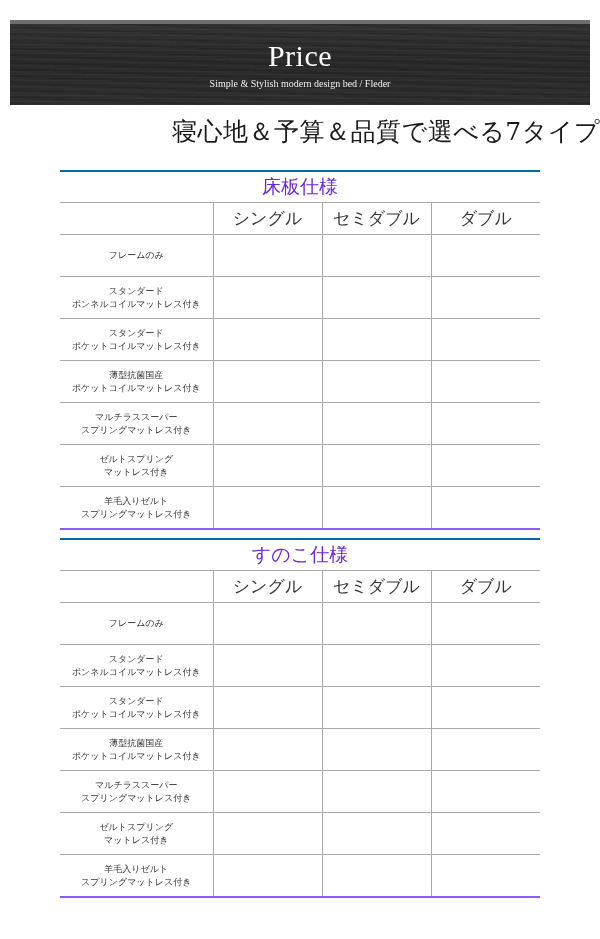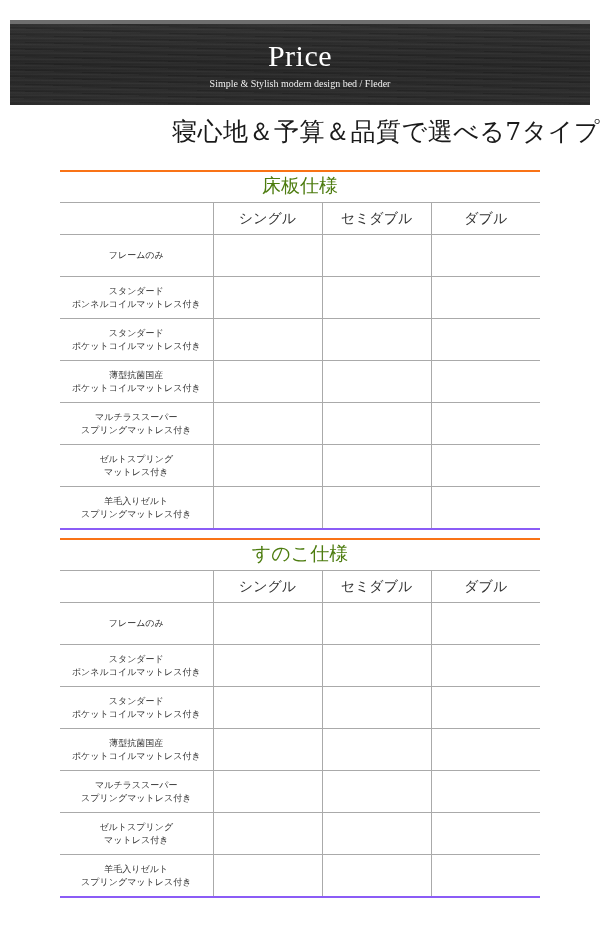--- a/index.html
+++ b/index.html
@@ -11,25 +11,25 @@
               repeating-linear-gradient(2deg, rgba(0,0,0,0.12) 0px, rgba(0,0,0,0) 2px, rgba(255,255,255,0.03) 5px, rgba(0,0,0,0) 7px),
               linear-gradient(180deg, #2e2e2e 0%, #262626 50%, #2b2b2b 100%);
             border-top: 4px solid #6e6e6e; box-sizing: border-box; text-align: center; color: #fff; }
   .banner-title { position: absolute; left: 0; right: 0; top: 15px; font-family: "Liberation Serif", serif;
                   font-size: 30px; line-height: 34px; letter-spacing: 0.5px; }
   .banner-sub { position: absolute; left: 0; right: 0; top: 54px; font-family: "Liberation Serif", serif;
                 font-size: 10px; line-height: 12px; color: #f0f0f0; }
   .heading { position: absolute; left: 0; width: 600px; top: 114px; text-align: right;
              font-family: "DejaVu Serif", serif; font-size: 25px; line-height: 36px; color: #1a1a1a; letter-spacing: 0.5px; }
   .section { position: absolute; left: 60px; width: 480px; }
-  .section-title { height: 32px; border-top: 2px solid #f97316; box-sizing: border-box;
-                   text-align: center; font-family: Liberation Mono, monospace; font-size: 19px; line-height: 30px; color: #4d7c0f; }
+  .section-title { height: 32px; border-top: 2px solid #0369a1; box-sizing: border-box;
+                   text-align: center; font-family: Liberation Sans, sans-serif; font-size: 19px; line-height: 30px; color: #6d28d9; }
   table { border-collapse: collapse; width: 480px; table-layout: fixed; }
   th, td { border-top: 1px solid #aaa; padding: 0; text-align: center; }
-  th { height: 31px; font-weight: normal; font-size: 14px; color: #333; font-family: "DejaVu Sans", sans-serif; }
+  th { height: 31px; font-weight: normal; font-size: 17px; color: #333; font-family: "DejaVu Sans", sans-serif; }
   td { height: 41px; }
   th + th, td + td { border-left: 1px solid #aaa; }
   tr.last td { border-bottom: 2px solid #8b5cf6; }
   .row-label { font-size: 9px; line-height: 13px; color: #333; }
   .row-label span { display: block; }
   col.c0 { width: 153px; } col.c1 { width: 109px; } col.c2 { width: 109px; } col.c3 { width: 109px; }
 </style>
 </head>
 <body>
 

